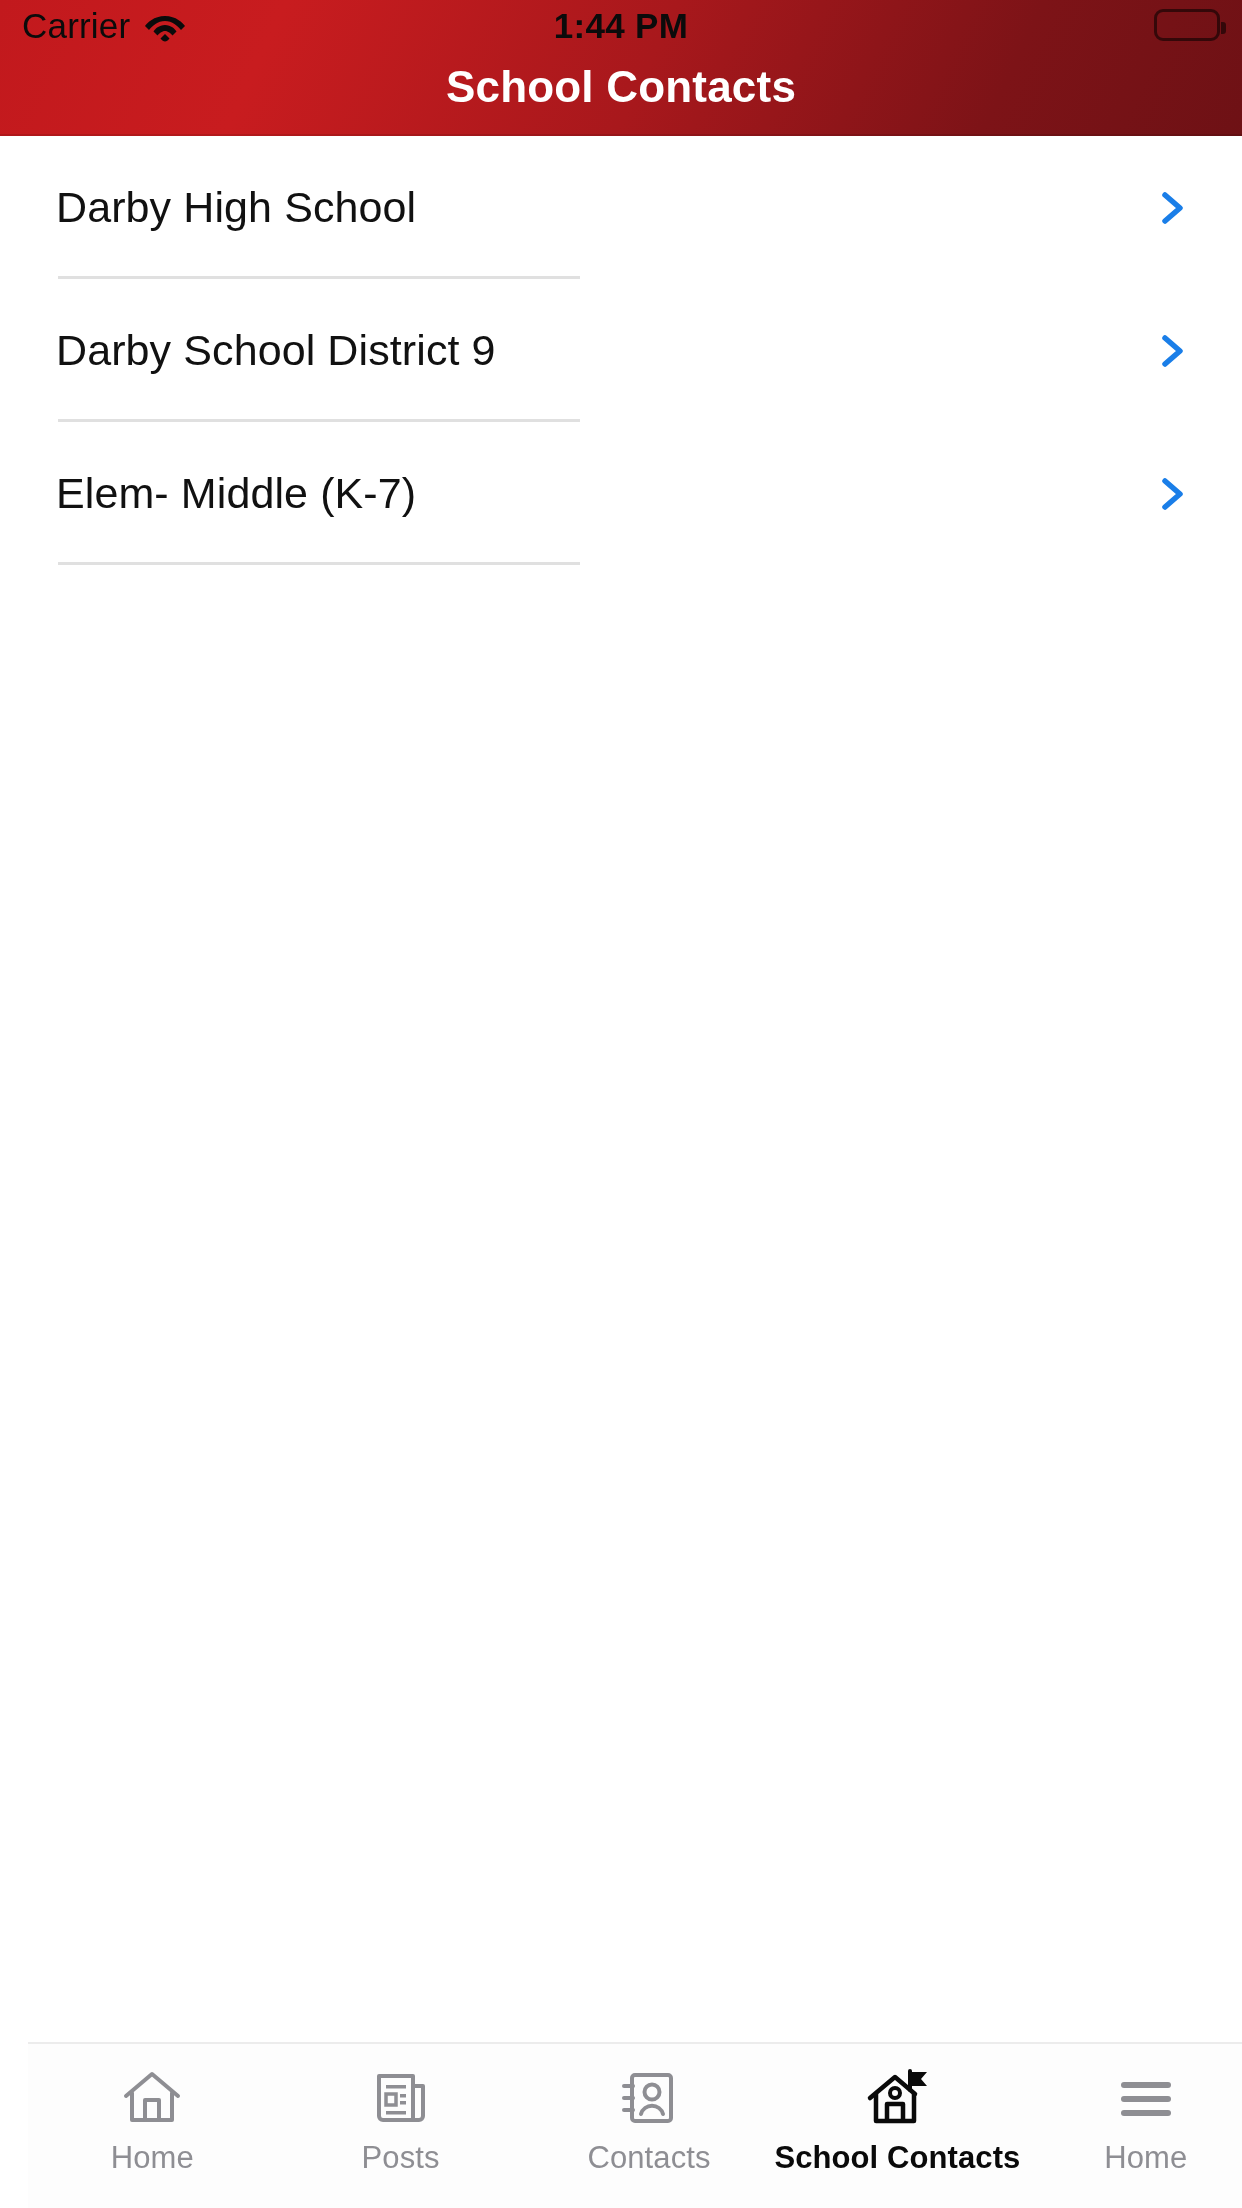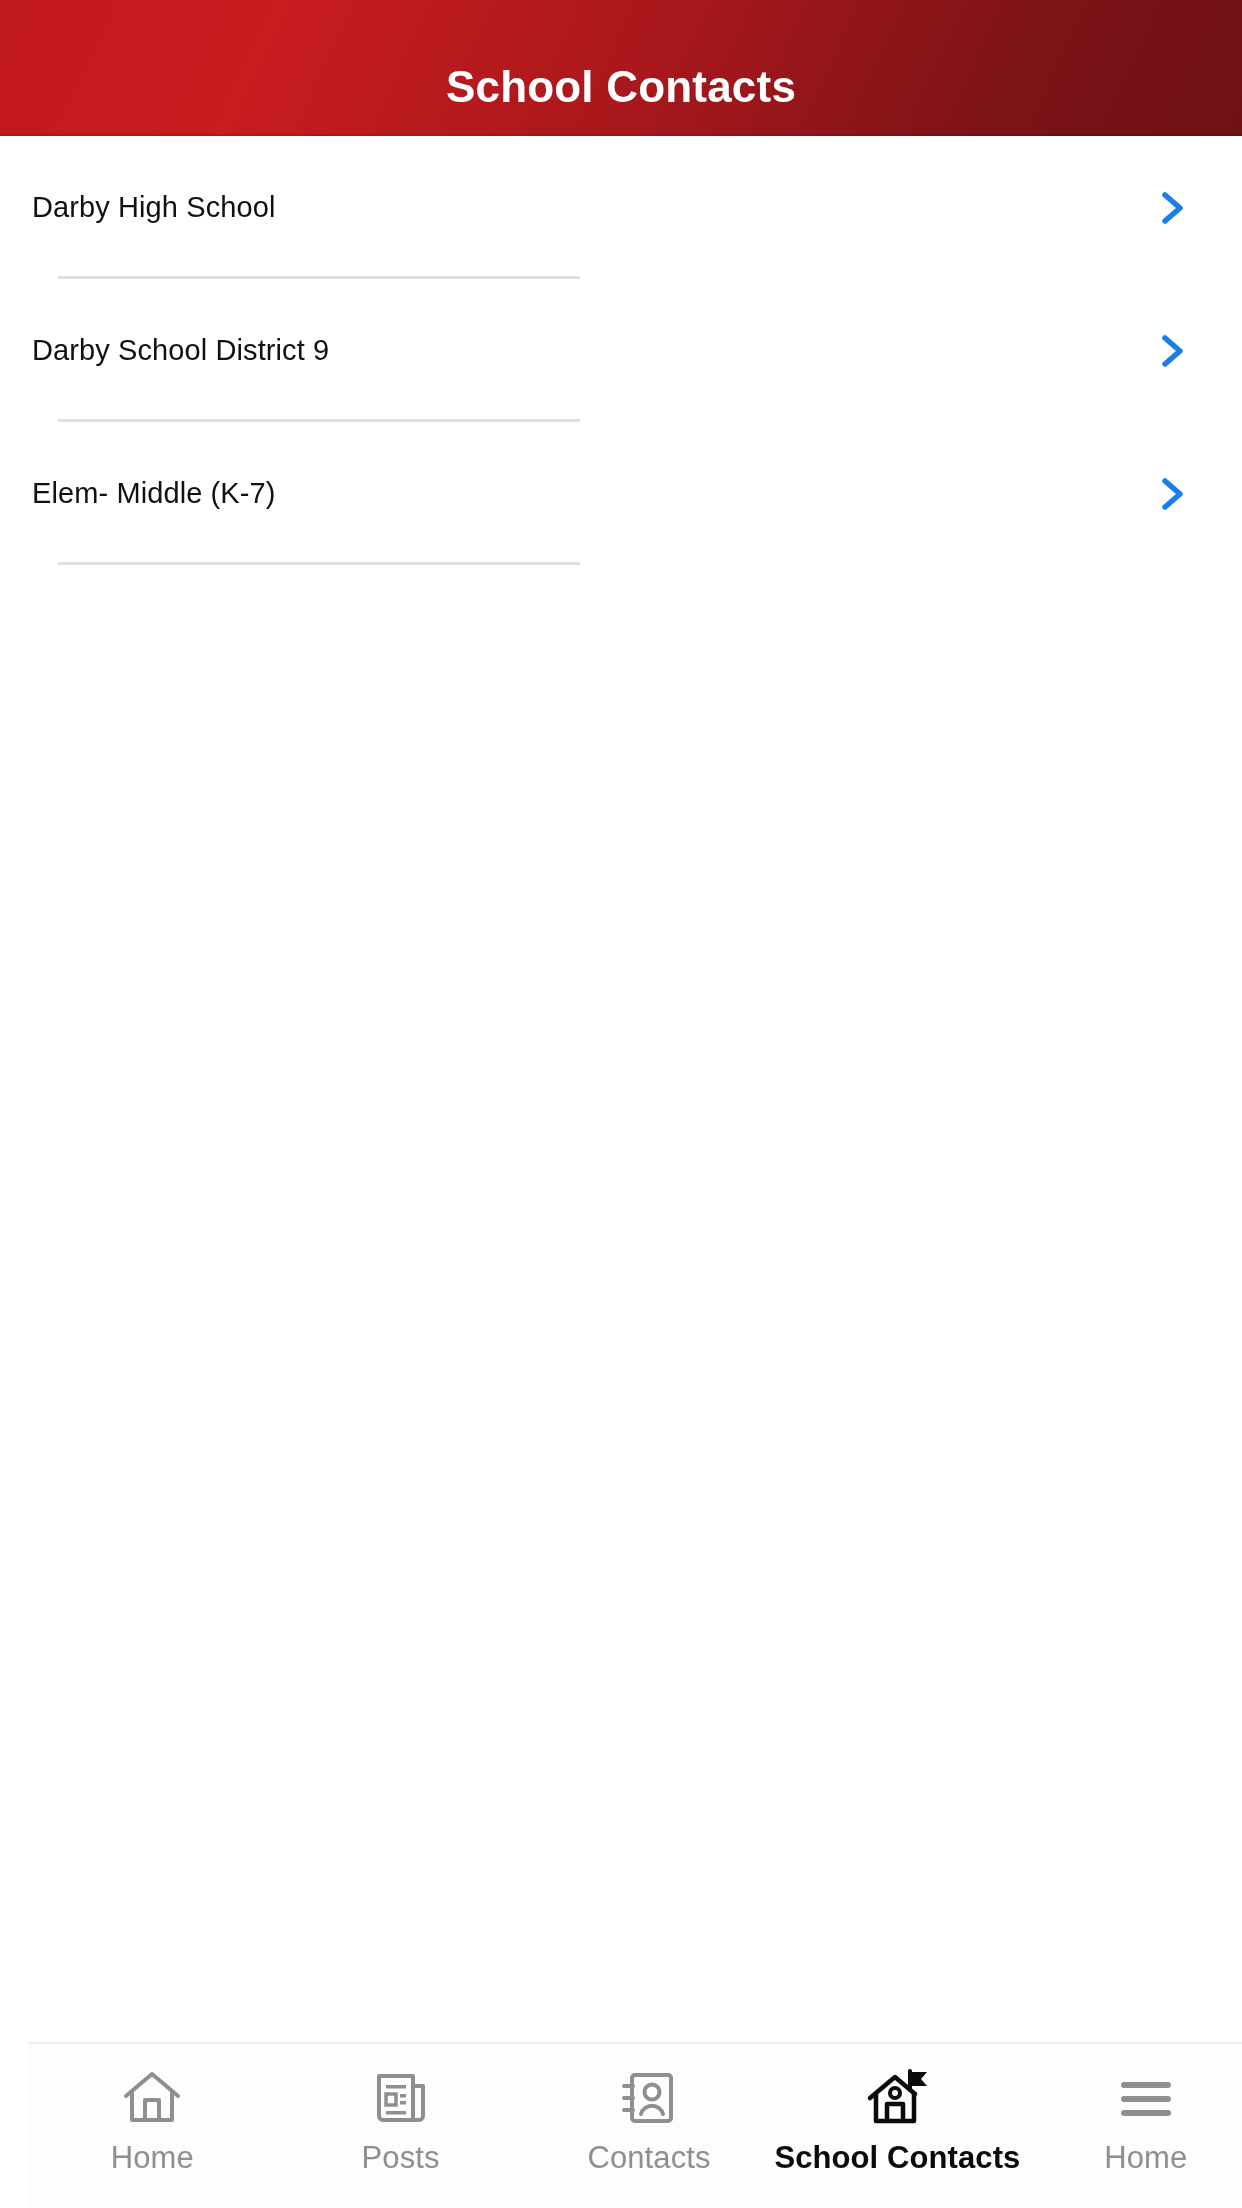--- a/index.html
+++ b/index.html
@@ -56,21 +56,21 @@
     font-size:44px; font-weight:700; color:#ffffff; letter-spacing:0.2px;
   }
 
   
   .list { position:absolute; top:136px; left:0; width:1242px; }
   .row {
     position:relative; height:143px; width:1242px;
     display:flex; align-items:center; background:#fff;
   }
   .row-label {
-    margin-left:32px; font-size:29px; color:#111111; letter-spacing:0.1px;
+    margin-left:56px; font-size:43px; color:#111111; letter-spacing:0.1px;
     white-space:nowrap;
   }
   .row-chevron {
     position:absolute; right:50px; top:50%; transform:translateY(-50%);
     width:40px; height:40px;
   }
   .row-divider {
     position:absolute; left:58px; right:662px; bottom:0; height:3px;
     background:#e0e0e0;
   }
@@ -93,20 +93,45 @@
   }
   .tab.active .tab-label { color:#0a0a0a; font-weight:700; }
 </style>
 </head>
 <body>
 
 <div class="phone">
 
   <div class="header">
 
+    <div class="statusbar">
+
+      <div class="sb-left">
+        <span class="carrier-text">Carrier</span>
+        <span class="wifi-icon">
+          <svg width="42" height="32" viewBox="0 0 42 32">
+            <path d="M21 6 C10 6 3 13 1 16 L5 20 C8 16 14 11 21 11 C28 11 34 16 37 20 L41 16 C39 13 32 6 21 6 Z" fill="#0b0b0b"></path>
+            <path d="M21 15 C15 15 11 19 9.5 21.5 L13.5 25.5 C15 23.5 18 21 21 21 C24 21 27 23.5 28.5 25.5 L32.5 21.5 C31 19 27 15 21 15 Z" fill="#0b0b0b"></path>
+            <path d="M21 24 L16.5 28.5 C18 30.5 19.5 31.5 21 31.5 C22.5 31.5 24 30.5 25.5 28.5 Z" fill="#0b0b0b"></path>
+          </svg>
+        </span>
+      </div>
+
+      <div class="sb-center">
+        <span class="clock-text">1:44 PM</span>
+      </div>
+
+      <div class="sb-right">
+        <span class="battery">
+          <span class="battery-fill"></span>
+          <span class="battery-cap"></span>
+        </span>
+      </div>
+
+    </div>
 
     <div class="nav-title">School Contacts</div>
   </div>
 
   <div class="list">
 
     <div class="row">
       <span class="row-label">Darby High School</span>
       <span class="row-chevron">
         <svg width="40" height="40" viewBox="0 0 40 40">

